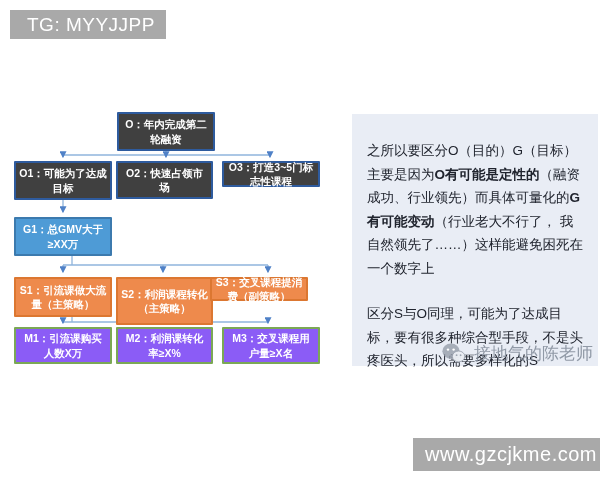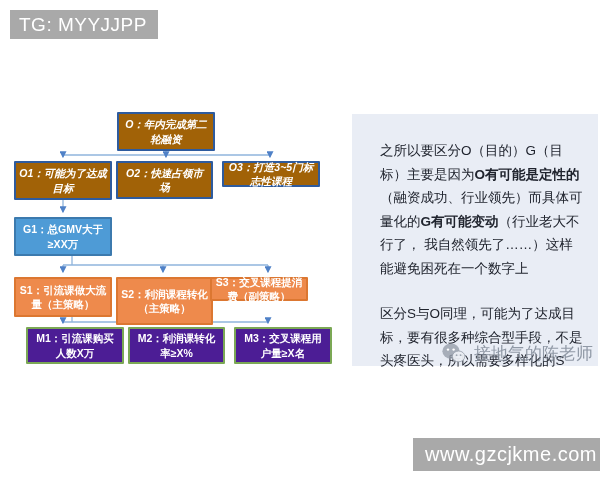--- a/index.html
+++ b/index.html
@@ -6,42 +6,42 @@
   body{
     width:600px;height:480px;position:relative;background:#ffffff;
     font-family:"Liberation Sans","DejaVu Sans",sans-serif;
     overflow:hidden;
   }
   
   .gray-tag{
     position:absolute;background:#a9a9a9;color:#ffffff;
     display:flex;align-items:center;white-space:nowrap;
   }
-  #header-tag{left:10px;top:10px;width:139px;height:29px;font-size:19px;padding-left:9px;letter-spacing:.5px;}
+  #header-tag{left:10px;top:10px;width:139px;height:29px;font-size:19px;padding-left:17px;letter-spacing:.5px;}
   #footer-tag{left:413px;top:438px;width:185px;height:33px;font-size:20px;padding-left:12px;letter-spacing:.5px;}
 
   
   .box{
     position:absolute;box-sizing:border-box;
     display:flex;align-items:center;justify-content:center;text-align:center;
     color:#ffffff;font-weight:bold;font-size:10.5px;line-height:1.35;
     padding:1px 3px;border-radius:1px;
   }
-  .box.blue  {background:#a16207;border:2px solid #2e5b9e;font-style:italic;}
+  .box.blue  {background:#404040;border:2px solid #2e5b9e;}
   .box.lblue {background:#4e9bd6;border:2px solid #3c7aae;}
   .box.orange{background:#ee8a4c;border:2px solid #dc7731;}
-  .box.green {background:#4c1d95;border:2px solid #7ba855;margin-left:12px;}
+  .box.green {background:#8b5cf6;border:2px solid #7ba855;}
 
   #connectors{position:absolute;left:0;top:0;width:340px;height:380px;pointer-events:none;}
 
   
   #panel{
     position:absolute;left:352px;top:114px;width:246px;height:252px;
     background:#e9edf5;box-sizing:border-box;
-    padding:25px 13px 0 28px;
+    padding:25px 13px 0 15px;
     color:#20242e;font-size:13.5px;line-height:23.5px;
   }
   #panel p{margin:0;}
   #panel p + p{margin-top:22px;}
   #panel b{font-weight:bold;}
   #panel-watermark{
     position:absolute;right:5px;bottom:1px;
     display:flex;align-items:center;gap:9px;
     color:rgba(128,138,152,0.85);font-size:17px;white-space:nowrap;
   }

